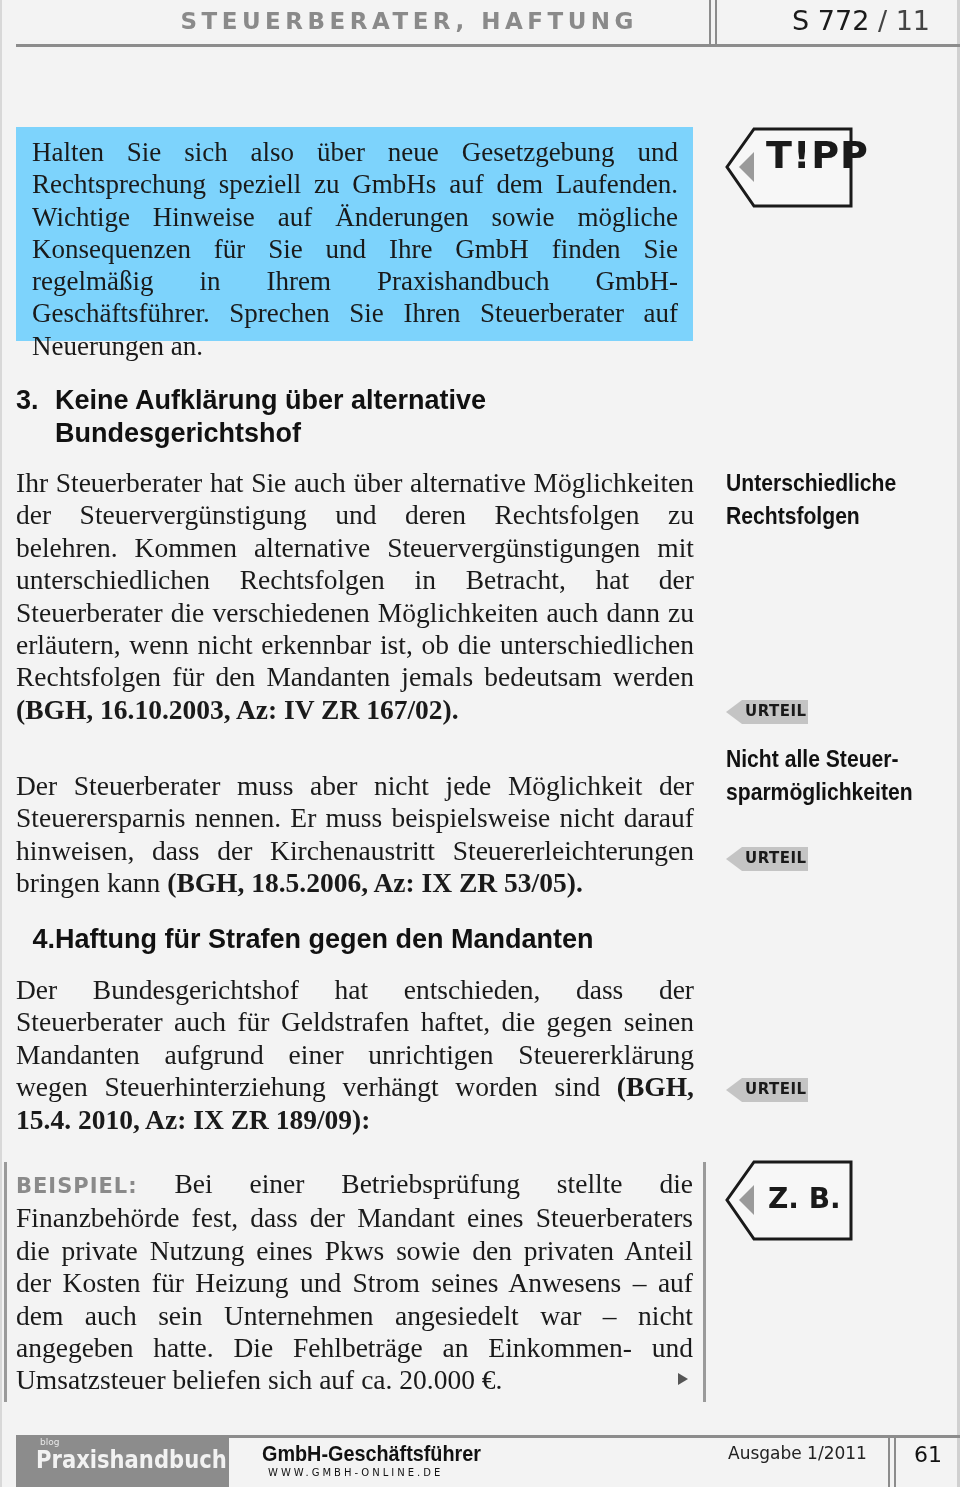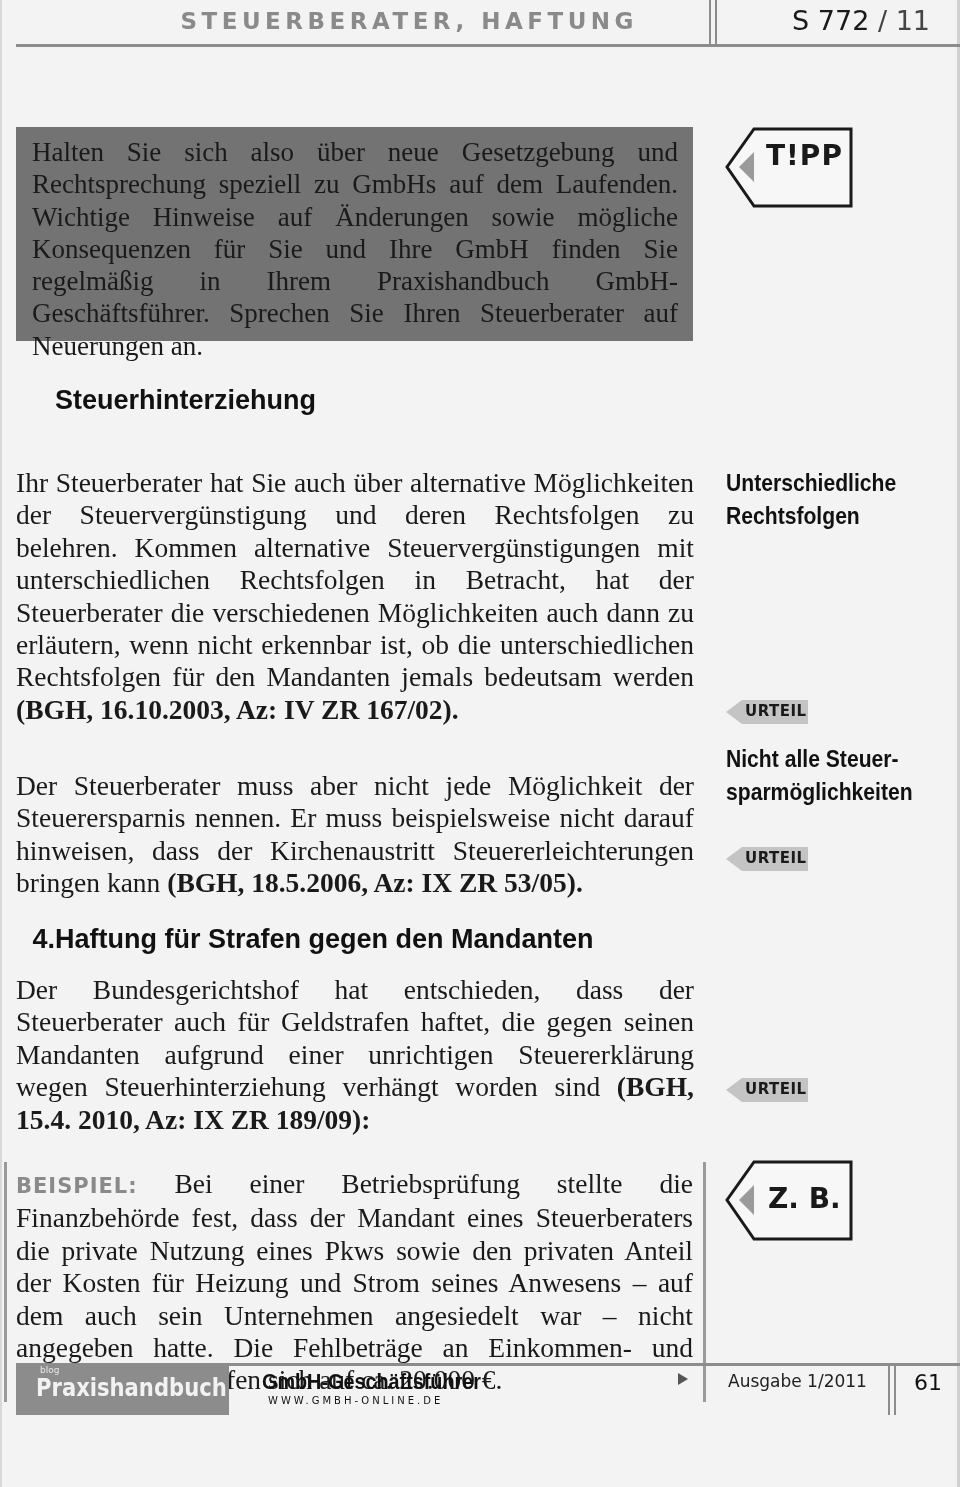--- a/index.html
+++ b/index.html
@@ -17,21 +17,21 @@
     .header-divider { position: absolute; left: 693px; top: 0; width: 8px; height: 47px; border-left: 2px solid #8c8c8c; border-right: 2px solid #8c8c8c; }
     .header-code { position: absolute; right: 30px; top: 5px; font-family: "DejaVu Sans", sans-serif; font-size: 27px; color: #1a1a1a; }
     .header-code b { font-weight: normal; }
     .header-code .slash { font-weight: normal; color: #444; }
 
     
     .main-col { position: absolute; left: 16px; width: 678px; }
     .p { font-size: 27.5px; line-height: 32.4px; text-align: justify; hyphens: manual; }
     .p b { font-weight: bold; }
 
-    .tip-box { position: absolute; left: 16px; top: 127px; width: 677px; height: 214px; background: #737373; padding: 9px 15px 0 16px; }
+    .tip-box { position: absolute; left: 16px; top: 127px; width: 677px; height: 214px; background: #7dd3fc; padding: 9px 15px 0 16px; }
     .tip-box .p { font-size: 27px; line-height: 32.3px; }
 
     .h2 { font-family: "Liberation Sans", "DejaVu Sans", sans-serif; font-weight: bold; font-size: 27px; line-height: 33px; color: #111; position: absolute; left: 16px; }
     .h2 .num { display: inline-block; width: 39px; }
     .h2 .indent { padding-left: 39px; }
 
     
     .margin-note { position: absolute; left: 726px; font-family: "Liberation Sans", "DejaVu Sans", sans-serif; font-weight: bold; font-size: 24px; line-height: 32.5px; color: #111; transform: scaleX(0.88); transform-origin: left top; }
 
     .urteil { position: absolute; left: 726px; width: 82px; height: 24px; }
@@ -43,21 +43,21 @@
 
     
     .example { position: absolute; left: 4px; top: 1162px; width: 702px; height: 240px; }
     .example-bar-left { position: absolute; left: 0; top: 0; width: 3px; height: 240px; background: #9a9a9a; }
     .example-bar-right { position: absolute; right: 0; top: 0; width: 3px; height: 240px; background: #9a9a9a; }
     .example .p { position: absolute; left: 12px; top: 6px; width: 677px; }
     .beispiel { font-family: "DejaVu Sans", sans-serif; font-weight: bold; font-size: 21px; letter-spacing: 1px; color: #8a8a8a; }
     .cont-arrow { position: absolute; left: 678px; top: 1373px; width: 0; height: 0; border-top: 6px solid transparent; border-bottom: 6px solid transparent; border-left: 10px solid #555; }
 
     
-    .footer { position: absolute; left: 16px; top: 1363px; width: 868px; height: 52px; }
+    .footer { position: absolute; left: 16px; top: 1435px; width: 868px; height: 52px; }
     .footer-top-rule { position: absolute; left: 0; top: 0; width: 944px; height: 3px; background: #8c8c8c; }
     .footer-brand { position: absolute; left: 0; top: 0; width: 213px; height: 52px; background: #8c8c8c; }
     .footer-brand .blog { position: absolute; left: 24px; top: 2px; font-family: "DejaVu Sans", sans-serif; font-size: 9px; color: #e8e8e8; }
     .footer-brand .name { position: absolute; left: 20px; top: 11px; font-family: "DejaVu Sans", sans-serif; font-weight: bold; font-size: 24px; color: #f2f2f2; transform: scaleX(0.88); transform-origin: left top; }
     .footer-pub { position: absolute; left: 246px; top: 6px; font-family: "Liberation Sans", "DejaVu Sans", sans-serif; font-weight: bold; font-size: 22px; color: #111; transform: scaleX(0.9); transform-origin: left top; }
     .footer-url { position: absolute; left: 252px; top: 32px; font-family: "DejaVu Sans", sans-serif; font-size: 10px; letter-spacing: 3px; color: #111; }
     .footer-issue { position: absolute; left: 712px; top: 8px; font-family: "DejaVu Sans", sans-serif; font-size: 17px; color: #222; }
     .footer-divider { position: absolute; left: 872px; top: 0; width: 8px; height: 52px; border-left: 2px solid #8c8c8c; border-right: 2px solid #8c8c8c; }
     .footer-page { position: absolute; left: 898px; top: 7px; font-family: "DejaVu Sans", sans-serif; font-size: 22px; color: #111; }
   </style>
@@ -75,25 +75,26 @@
 </div>
 
 <div class="tip-box">
   <p class="p">Halten Sie sich also über neue Gesetzgebung und Rechtsprechung speziell zu GmbHs auf dem Laufenden. Wichtige Hinweise auf Änderungen sowie mögliche Konsequenzen für Sie und Ihre GmbH finden Sie regelmäßig in Ihrem Praxishandbuch GmbH-Geschäftsführer. Sprechen Sie Ihren Steuerberater auf Neuerungen an.</p>
 </div>
 <div class="tag-icon" style="left:725px; top:127px; width:128px; height:82px;">
   <svg width="128" height="82" viewBox="0 0 128 82">
     <polygon points="29,2 126,2 126,79 29,79 2,40" fill="#f7f7f7" stroke="#1a1a1a" stroke-width="3"></polygon>
     <polygon points="14,40 29,25 29,55" fill="#9a9a9a"></polygon>
   </svg>
-  <span style="left:41px; top:12px; font-size:28px; letter-spacing:1px;">T!PP</span>
+  <span style="left:41px; top:6px; font-size:38px; letter-spacing:1px;">T!PP</span>
 </div>
 
 <div class="h2" style="top:384px;">
-  <div class="indent">Steuerhinterziehung</div>
+  <div><span class="num">3.</span><span>Keine Aufklärung über alternative</span></div>
+  <div class="indent">Bundesgerichtshof</div>
 </div>
 
 <div class="main-col" style="top:467px;">
   <p class="p"><span>Ihr Steuerberater hat Sie auch über alternative Möglichkeiten der Steuervergünstigung und deren Rechtsfolgen zu belehren. Kommen alternative Steuervergünstigungen mit unterschiedlichen Rechtsfolgen in Betracht, hat der Steuerberater die verschiedenen Möglichkeiten auch dann zu erläutern, wenn nicht erkennbar ist, ob die unterschiedlichen Rechtsfolgen für den Mandanten jemals bedeutsam werden </span><b>(BGH, 16.10.2003, Az: IV ZR 167/02).</b></p>
 </div>
 <div class="margin-note" style="top:467px;">
   <div>Unterschiedliche</div>
   <div>Rechtsfolgen</div>
 </div>
 <div class="urteil" style="top:700px;">

